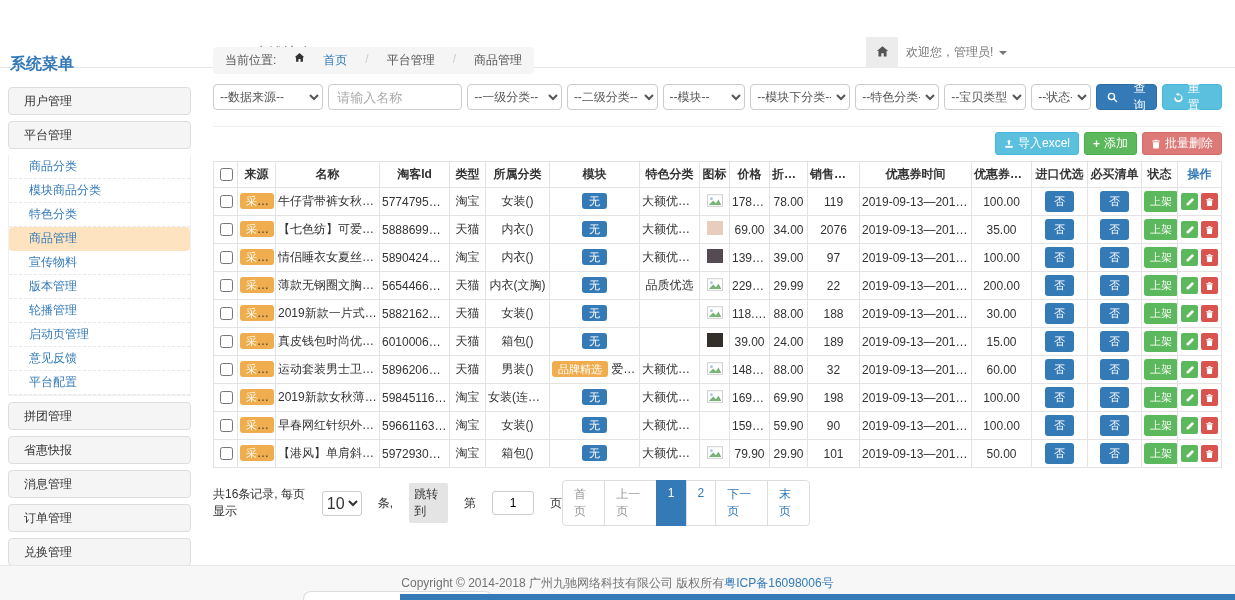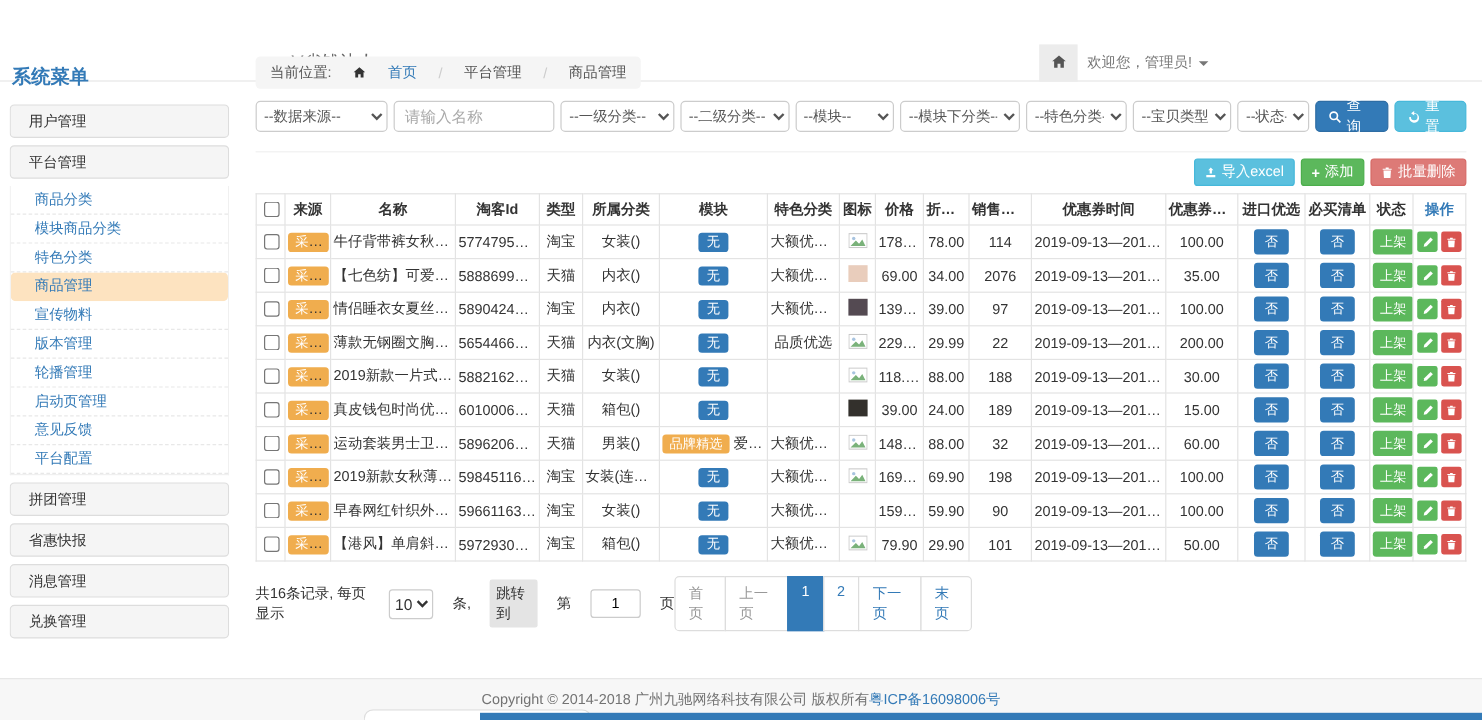--- a/index.html
+++ b/index.html
@@ -24,33 +24,33 @@
   .sidebar { position:absolute; left:8px; top:52px; width:183px; height:514px; overflow:hidden; }
   .sidebar-title { color:#337ab7; font-size:16px; font-weight:bold; margin:2px 0 12px 2px; }
   .panel { height:28px; line-height:26px; padding:0 15px; margin-bottom:6px;
     background:#f5f5f5; border:1px solid #ddd; border-radius:4px; color:#333; cursor:pointer; }
   .submenu { margin-bottom:6px; background:#fff; border:1px solid #f0f0f0; border-top:none; }
   .subitem { height:24px; line-height:23px; padding:0 15px 0 20px; color:#337ab7;
     border-bottom:1px dashed #e8e8e8; cursor:pointer; }
   .subitem.active { background:#fde3c0; border-radius:4px; border-bottom:1px dashed transparent; }
   
   .main { position:absolute; left:213px; top:47px; width:1009px; }
-  .breadcrumb { display:inline-flex; align-items:center; gap:18px; background:#f5f5f5;
+  .breadcrumb { display:inline-flex; align-items:flex-start; gap:18px; background:#f5f5f5;
     border-radius:4px; padding:5px 12px; color:#555; }
   .breadcrumb .link { color:#337ab7; cursor:pointer; }
   .breadcrumb .sep { color:#ccc; }
   .filters { margin-top:10px; display:flex; align-items:center; gap:5px; }
   .filters select { height:26px; border:1px solid #ccc; border-radius:4px; background:#fff;
     color:#555; font-size:12px; font-family:inherit; padding:0 2px; }
   .filters input { width:134px; height:26px; border:1px solid #ccc; border-radius:4px;
     padding:0 8px; font-size:13px; font-family:inherit; color:#333; }
   .filters input::placeholder { color:#aaa; }
   .btn { display:inline-flex; align-items:center; gap:4px; border-radius:4px; color:#fff;
     font-size:12px; padding:0 10px; height:26px; cursor:pointer; border:1px solid transparent; }
-  .btn-primary { background:#337ab7; border-color:#2e6da4; }
+  .btn-primary { background:#337ab7; border-color:#2e6da4;text-align:right; }
   .btn-info { background:#5bc0de; border-color:#46b8da; }
   .btn-success { background:#5cb85c; border-color:#4cae4c; }
   .btn-danger-soft { background:#dd7a77; border-color:#d66a67; }
   .actions { margin-top:16px; padding:5px 0 6px; border-top:1px solid #f0f0f0;
     display:flex; justify-content:flex-end; gap:5px; }
   .actions .btn { height:23px; padding:0 8px; border-radius:3px; }
   
   table.grid { width:100%; border-collapse:collapse; table-layout:fixed; }
   .grid th, .grid td { border:1px solid #e3e3e3; text-align:center; padding:3px 2px;
     height:26px; overflow:hidden; white-space:nowrap; text-overflow:ellipsis; }
@@ -65,21 +65,21 @@
   .op-btn { display:inline-flex; align-items:center; justify-content:center; width:17px; height:17px;
     border-radius:2px; cursor:pointer; vertical-align:middle; }
   .op-edit { background:#5cb85c; margin-right:3px; }
   .op-del { background:#d9534f; }
   .thumb { display:inline-block; width:16px; height:14px; vertical-align:middle; }
   .img-slot { display:inline-flex; align-items:center; justify-content:center; }
   
   .pager-row { margin-top:12px; display:flex; align-items:center; color:#333; }
   .left-info { display:flex; align-items:center; gap:16px; }
   .left-info select { width:44px; height:25px; border:1px solid #ccc; border-radius:3px;
-    font-size:13px; font-family:inherit; color:#333; background:#fff; }
+    font-size:16px; font-family:inherit; color:#333; background:#fff; }
   .jump-btn { background:#e4e4e4; border-radius:2px; padding:3px 5px; cursor:pointer; }
   .page-input { width:42px; height:24px; border:1px solid #ccc; border-radius:3px;
     text-align:center; font-size:12px; font-family:inherit; }
   .pager { display:flex; margin-left:auto; margin-right:412px; }
   .pager span { border:1px solid #ddd; background:#fff; color:#337ab7; padding:5px 11px;
     margin-left:-1px; cursor:pointer; }
   .pager span:first-child { border-radius:4px 0 0 4px; margin-left:0; }
   .pager span:last-child { border-radius:0 4px 4px 0; }
   .pager span.disabled { color:#999; cursor:default; }
   .pager span.active { background:#337ab7; border-color:#337ab7; color:#fff; }
@@ -123,20 +123,21 @@
       <div class="subitem">版本管理</div>
       <div class="subitem">轮播管理</div>
       <div class="subitem">启动页管理</div>
       <div class="subitem">意见反馈</div>
       <div class="subitem">平台配置</div>
     </div>
   <div id="panels-bottom">
       <div class="panel">拼团管理</div>
       <div class="panel">省惠快报</div>
       <div class="panel">消息管理</div>
+      <div class="panel">订单管理</div>
       <div class="panel">兑换管理</div>
     </div>
 </div>
 
 <div class="main">
 
   <div class="breadcrumb">
     <span>当前位置:</span>
     <span style="display:inline-flex;">
       <svg width="11" height="11" viewBox="0 0 16 16">
@@ -260,21 +261,21 @@
       <span class="img-slot">
         <svg width="16" height="13" viewBox="0 0 18 14">
                 <rect x="0.5" y="0.5" width="17" height="13" fill="#fff" stroke="#c9c9c9"></rect>
                 <circle cx="5" cy="5" r="1.6" fill="#a8c4e0"></circle>
                 <path d="M2 12l5-5 3 3 3-4 3 6z" fill="#7ab27a"></path>
               </svg>
       </span>
     </td>
     <td>178.00</td>
     <td>78.00</td>
-    <td>114</td>
+    <td>119</td>
     <td>2019-09-13—2019-09-17</td>
     <td>100.00</td>
     <td><span class="btn-no">否</span></td>
     <td><span class="btn-no">否</span></td>
     <td><span class="btn-up">上架</span></td>
     <td>
       <span class="op-btn op-edit">
         <svg width="10" height="10" viewBox="0 0 16 16" fill="#fff">
                 <path d="M11.5 1.5l3 3L6 13l-3.7.7L3 10 11.5 1.5z"></path>
               </svg>

